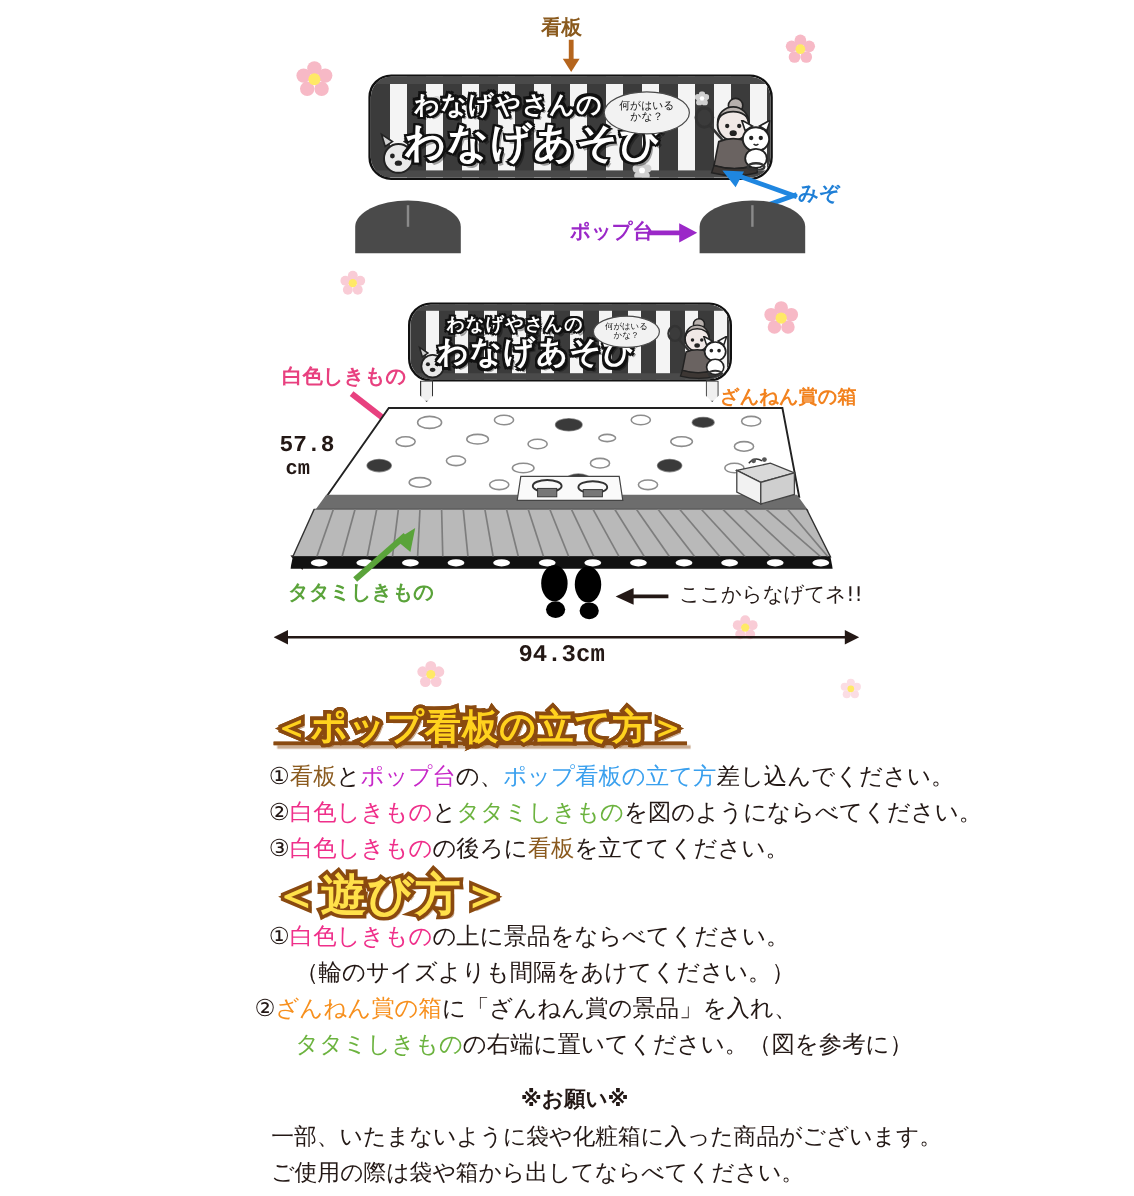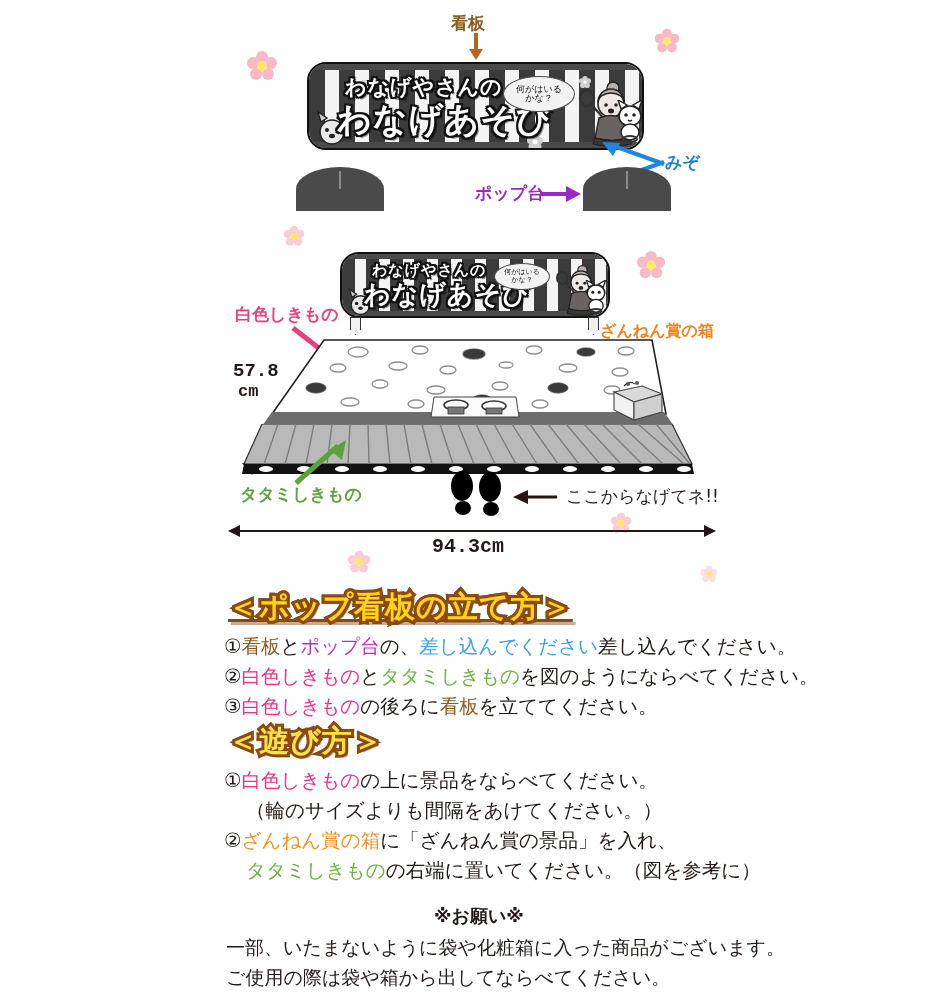--- a/index.html
+++ b/index.html
@@ -138,21 +138,21 @@
     color: #ffd21e;
     font-size: 30px;
     -webkit-text-stroke: 6px #8a4a10;
     paint-order: stroke fill;
     text-shadow:
       0 0 0 #8a4a10,
       3px 3px 0 rgba(138,74,16,.45);
   }
   .heading.play {
     color: #ffe14a;
-    font-size: 30px;
+    font-size: 38px;
     -webkit-text-stroke: 6px #8a4a10;
     paint-order: stroke fill;
     text-shadow: 3px 3px 0 rgba(138,74,16,.45);
   }
 
   
   .instr {
     position: absolute;
     font-size: 19.5px;
     line-height: 1.55;
@@ -353,21 +353,21 @@
     <path d="M6 9 L3 0 L12 5 Z" fill="#fff" stroke="#222" stroke-width="1.4"></path>
     <path d="M24 9 L27 0 L18 5 Z" fill="#fff" stroke="#222" stroke-width="1.4"></path>
     <circle cx="11" cy="15" r="1.8" fill="#222"></circle>
     <circle cx="19" cy="15" r="1.8" fill="#222"></circle>
     <path d="M13 20 q2 2 4 0" stroke="#222" stroke-width="1.3" fill="none"></path>
     <ellipse cx="15" cy="32" rx="9" ry="8" fill="#fff" stroke="#222" stroke-width="1.5"></ellipse>
     <ellipse cx="15" cy="39" rx="7" ry="3" fill="none" stroke="#333" stroke-width="2"></ellipse>
   </svg>
 </div>
 
-<div class="label blue" style="left:665px; top:153px; font-size:17px;">みぞ</div>
+<div class="label blue" style="left:665px; top:153px; font-size:17px;font-family:Liberation Serif, serif;">みぞ</div>
 <svg class="abs" style="left:600px; top:140px;" width="66" height="26" viewBox="0 0 66 26">
   <path d="M64 24 L14 6" stroke="#1f86e0" stroke-width="4" fill="none"></path>
   <path d="M2 2 L20 3 L13 16 Z" fill="#1f86e0"></path>
 </svg>
 <svg class="abs" style="left:596px; top:158px;" width="70" height="30" viewBox="0 0 70 30">
   <path d="M68 4 L18 22" stroke="#1f86e0" stroke-width="4" fill="none"></path>
   <path d="M4 27 L22 14 L24 27 Z" fill="#1f86e0"></path>
 </svg>
 
 <div class="label purple" style="left:475px; top:184px; font-size:17px;">ポップ台</div>
@@ -582,42 +582,42 @@
 <svg class="abs" style="left:228px; top:524px;" width="488" height="14" viewBox="0 0 488 14">
   <path d="M8 7 L480 7" stroke="#231815" stroke-width="2" fill="none"></path>
   <path d="M12 1 L0 7 L12 13 Z" fill="#231815"></path>
   <path d="M476 1 L488 7 L476 13 Z" fill="#231815"></path>
 </svg>
 <div class="dim-text" style="left:432px; top:535px; font-size:20px;">94.3cm</div>
 
 <div class="heading pop" style="left:228px; top:592px;text-decoration:underline;">＜ポップ看板の立て方＞</div>
 
 <div class="instr" style="left:224px; top:632px;">
-  <span>①</span><span class="c-brown">看板</span><span>と</span><span class="c-purple">ポップ台</span><span>の、</span><span class="c-blue">差し込んでください</span><span>差し込んでください。</span>
+  <span>①</span><span class="c-brown">看板</span><span>と</span><span class="c-purple">ポップ台</span><span>の、</span><span class="c-blue">ポップ看板の立て方</span><span>差し込んでください。</span>
 </div>
 
 <div class="instr" style="left:224px; top:662px;">
   <span>②</span><span class="c-pink">白色しきもの</span><span>と</span><span class="c-green">タタミしきもの</span><span>を図のようにならべてください。</span>
 </div>
 
 <div class="instr" style="left:224px; top:692px;">
   <span>③</span><span class="c-pink">白色しきもの</span><span>の後ろに</span><span class="c-brown">看板</span><span>を立ててください。</span>
 </div>
 
 <div class="heading play" style="left:228px; top:726px;">＜遊び方＞</div>
 
 <div class="instr" style="left:224px; top:766px;">
   <span>①</span><span class="c-pink">白色しきもの</span><span>の上に景品をならべてください。</span>
 </div>
 
 <div class="instr" style="left:246px; top:796px;">
   <span>（輪のサイズよりも間隔をあけてください。）</span>
 </div>
 
-<div class="instr" style="left:224px; top:826px;">
+<div class="instr" style="left:212px; top:826px;">
   <span>②</span><span class="c-orange">ざんねん賞の箱</span><span>に「ざんねん賞の景品」を入れ、</span>
 </div>
 
 <div class="instr" style="left:246px; top:856px;">
   <span class="c-green">タタミしきもの</span><span>の右端に置いてください。（図を参考に）</span>
 </div>
 
 <div class="note-title" style="left:434px; top:904px;">※お願い※</div>
 <div class="note" style="left:226px; top:932px;text-align:right;">一部、いたまないように袋や化粧箱に入った商品がございます。</div>
 <div class="note" style="left:226px; top:962px;">ご使用の際は袋や箱から出してならべてください。</div>

